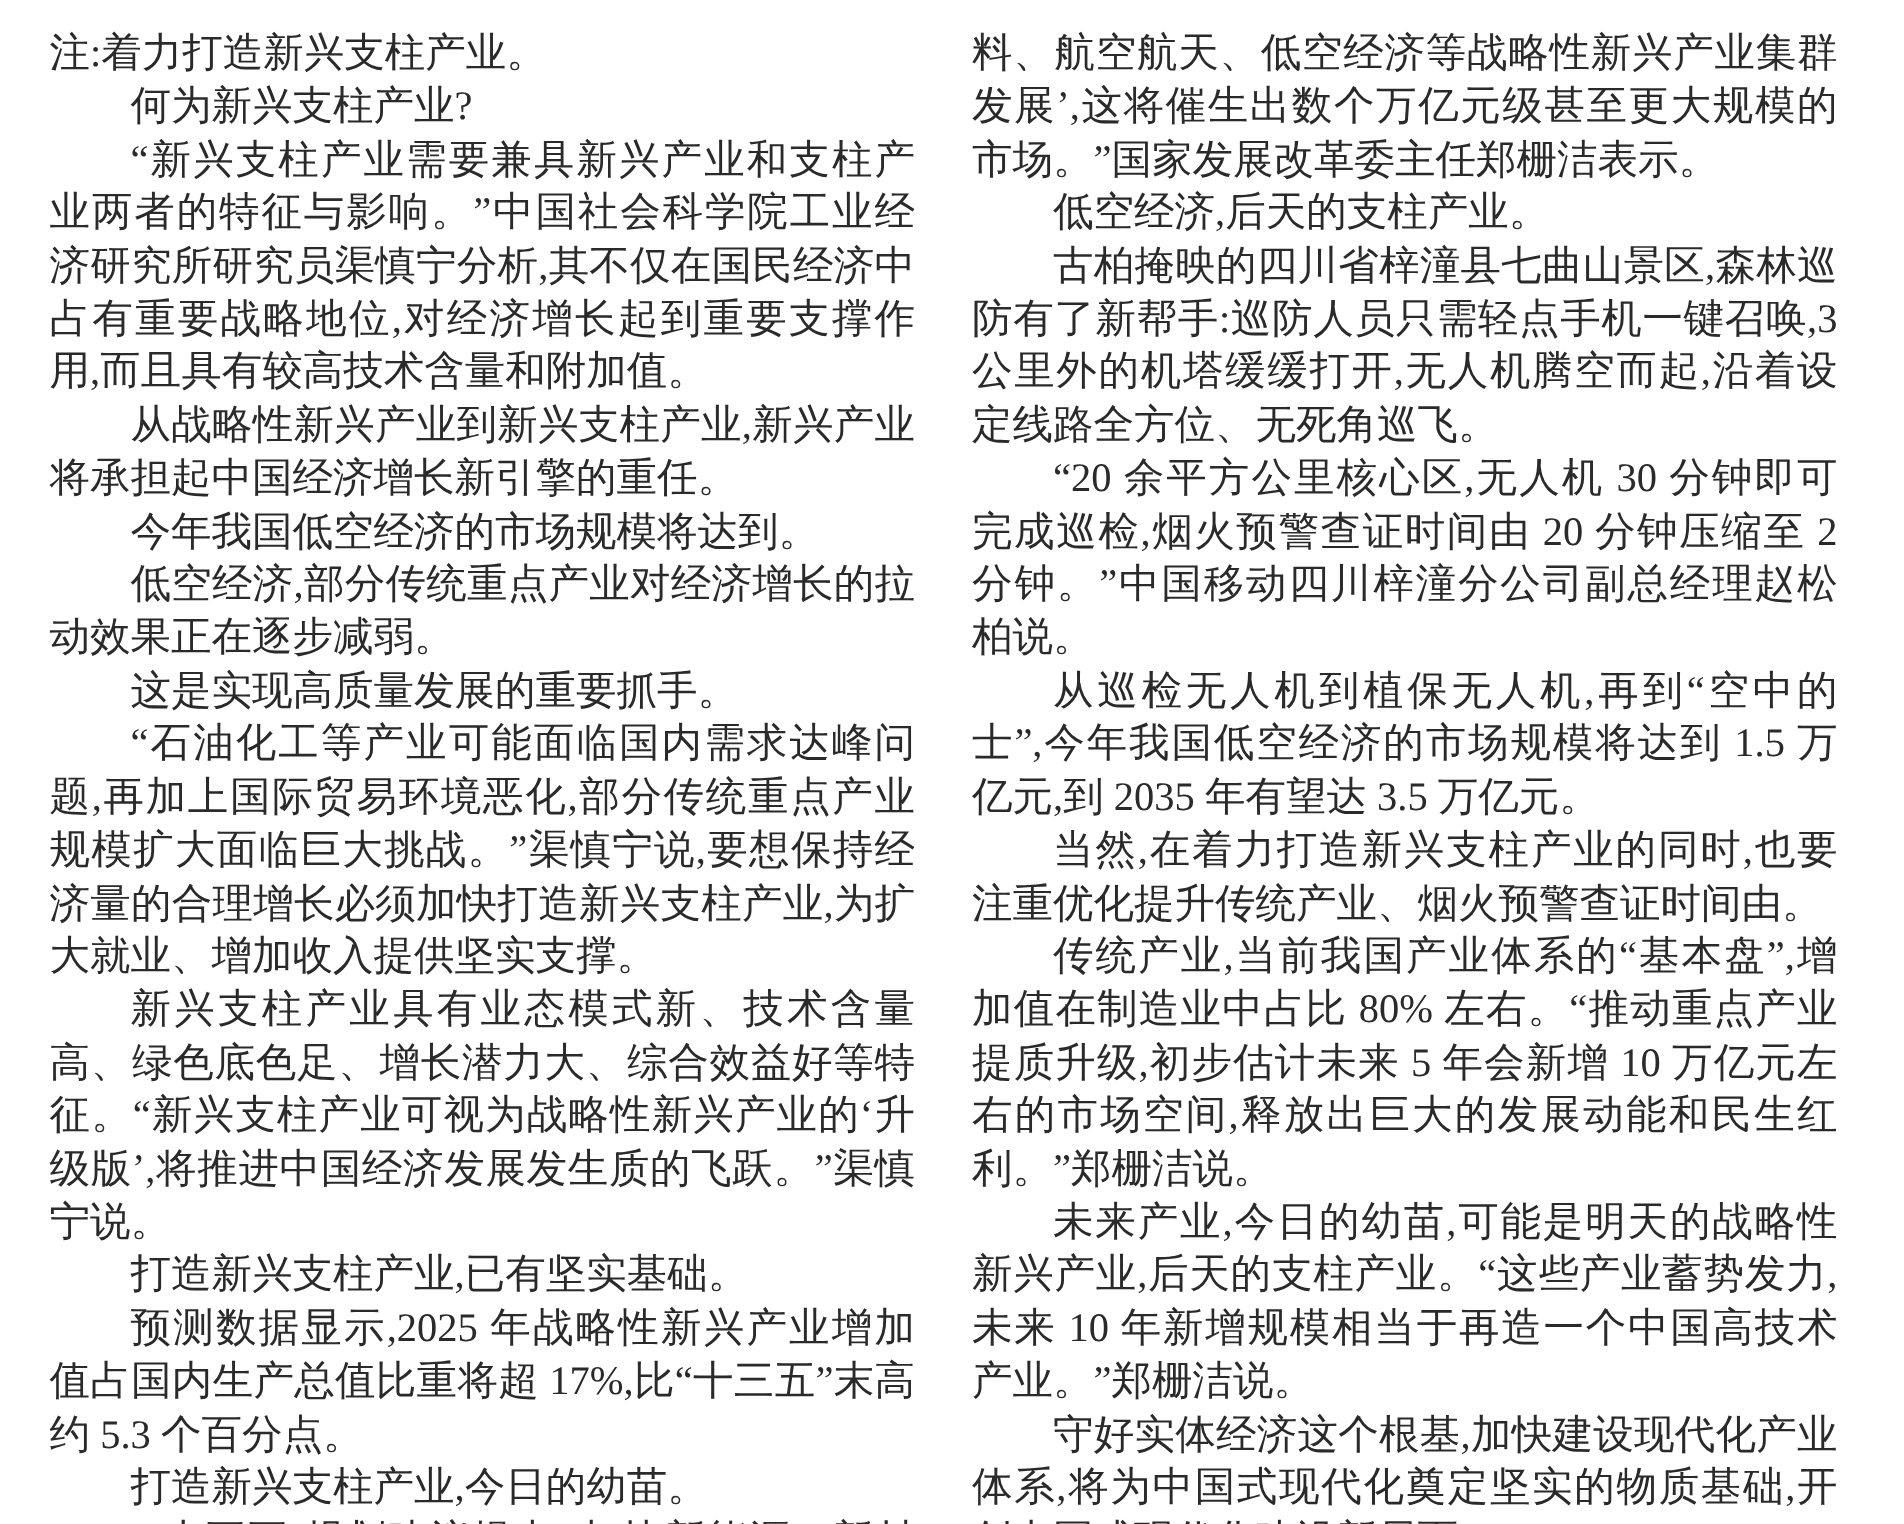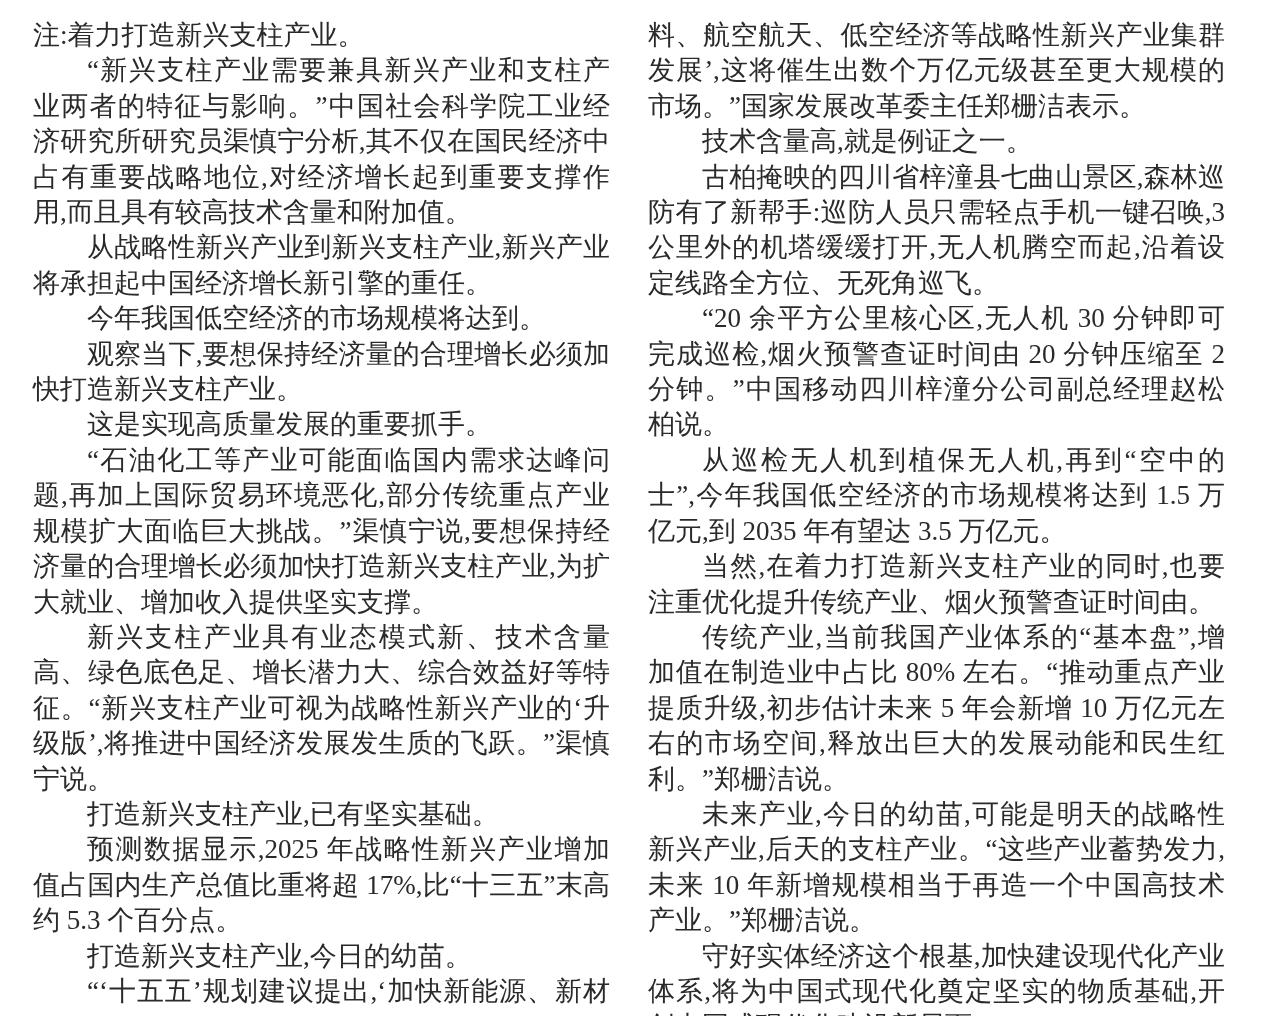--- a/index.html
+++ b/index.html
@@ -42,36 +42,37 @@
     text-align-last: justify;
   }
 </style>
 </head>
 <body>
 
 <div class="page">
 
   <div class="column">
     <p class="no-indent">注:着力打造新兴支柱产业。</p>
+    <p>何为新兴支柱产业?</p>
     <p>“新兴支柱产业需要兼具新兴产业和支柱产业两者的特征与影响。”中国社会科学院工业经济研究所研究员渠慎宁分析,其不仅在国民经济中占有重要战略地位,对经济增长起到重要支撑作用,而且具有较高技术含量和附加值。</p>
     <p>从战略性新兴产业到新兴支柱产业,新兴产业将承担起中国经济增长新引擎的重任。</p>
     <p>今年我国低空经济的市场规模将达到。</p>
-    <p>观察当下,要想保持经济量的合理增长必须加快打造新兴支柱产业。</p>
+    <p>低空经济,部分传统重点产业对经济增长的拉动效果正在逐步减弱。</p>
     <p>这是实现高质量发展的重要抓手。</p>
     <p>“石油化工等产业可能面临国内需求达峰问题,再加上国际贸易环境恶化,部分传统重点产业规模扩大面临巨大挑战。”渠慎宁说,要想保持经济量的合理增长必须加快打造新兴支柱产业,为扩大就业、增加收入提供坚实支撑。</p>
     <p>新兴支柱产业具有业态模式新、技术含量高、绿色底色足、增长潜力大、综合效益好等特征。“新兴支柱产业可视为战略性新兴产业的‘升级版’,将推进中国经济发展发生质的飞跃。”渠慎宁说。</p>
     <p>打造新兴支柱产业,已有坚实基础。</p>
     <p>预测数据显示,2025 年战略性新兴产业增加值占国内生产总值比重将超 17%,比“十三五”末高约 5.3 个百分点。</p>
     <p>打造新兴支柱产业,今日的幼苗。</p>
     <p class="fill">“‘十五五’规划建议提出,‘加快新能源、新材</p>
   </div>
 
   <div class="column">
     <p class="no-indent">料、航空航天、低空经济等战略性新兴产业集群发展’,这将催生出数个万亿元级甚至更大规模的市场。”国家发展改革委主任郑栅洁表示。</p>
-    <p>技术含量高,就是例证之一。</p>
+    <p>低空经济,后天的支柱产业。</p>
     <p>古柏掩映的四川省梓潼县七曲山景区,森林巡防有了新帮手:巡防人员只需轻点手机一键召唤,3 公里外的机塔缓缓打开,无人机腾空而起,沿着设定线路全方位、无死角巡飞。</p>
     <p>“20 余平方公里核心区,无人机 30 分钟即可完成巡检,烟火预警查证时间由 20 分钟压缩至 2 分钟。”中国移动四川梓潼分公司副总经理赵松柏说。</p>
     <p>从巡检无人机到植保无人机,再到“空中的士”,今年我国低空经济的市场规模将达到 1.5 万亿元,到 2035 年有望达 3.5 万亿元。</p>
     <p>当然,在着力打造新兴支柱产业的同时,也要注重优化提升传统产业、烟火预警查证时间由。</p>
     <p>传统产业,当前我国产业体系的“基本盘”,增加值在制造业中占比 80% 左右。“推动重点产业提质升级,初步估计未来 5 年会新增 10 万亿元左右的市场空间,释放出巨大的发展动能和民生红利。”郑栅洁说。</p>
     <p>未来产业,今日的幼苗,可能是明天的战略性新兴产业,后天的支柱产业。“这些产业蓄势发力,未来 10 年新增规模相当于再造一个中国高技术产业。”郑栅洁说。</p>
     <p>守好实体经济这个根基,加快建设现代化产业体系,将为中国式现代化奠定坚实的物质基础,开创中国式现代化建设新局面。</p>
   </div>
 
 </div>

